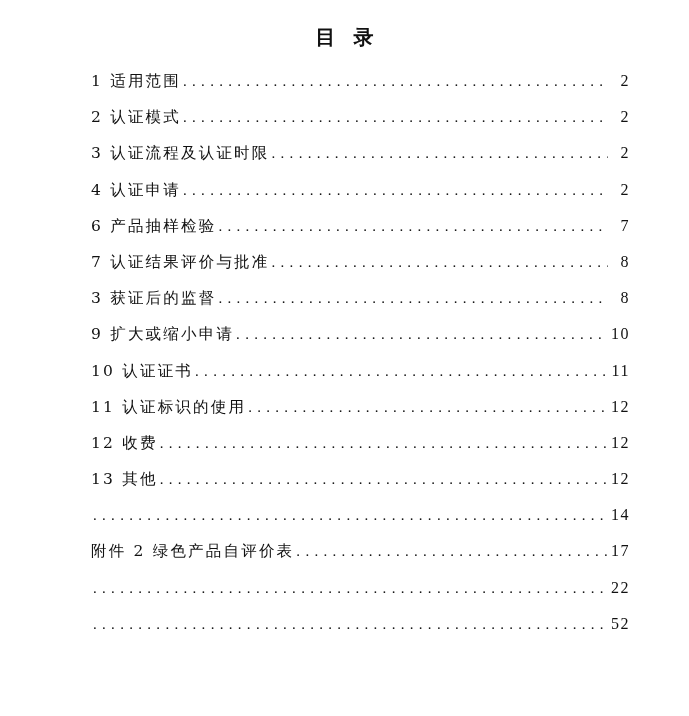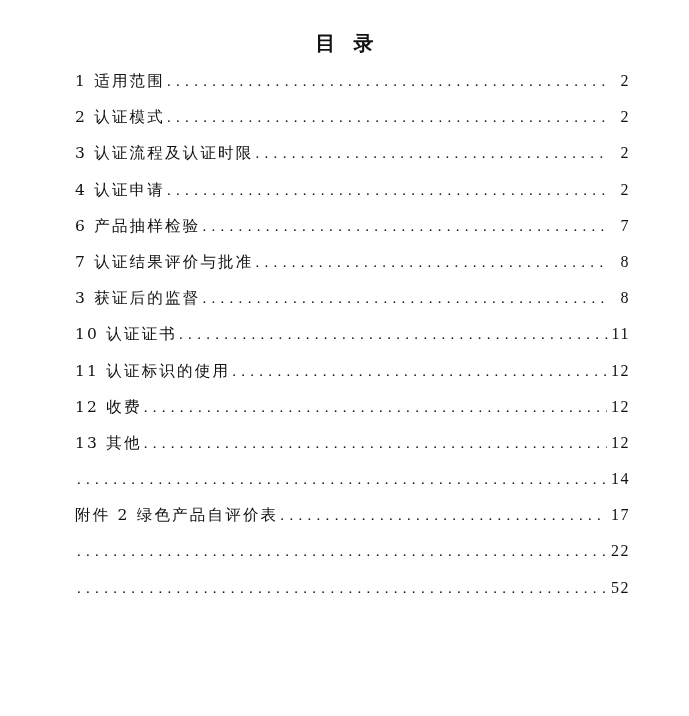--- a/index.html
+++ b/index.html
@@ -10,21 +10,21 @@
     body {
       width: 689px;
       height: 716px;
       position: relative;
       overflow: hidden;
       font-family: "DejaVu Serif", "Liberation Serif", serif;
       color: #111111;
     }
     .title {
       position: absolute;
-      top: 28px;
+      top: 22px;
       left: 0;
       width: 689px;
       text-align: center;
       font-size: 20px;
       font-weight: bold;
       letter-spacing: 18px;
       text-indent: 18px;
       line-height: 30px;
     }
     .toc {
@@ -33,20 +33,21 @@
       top: 66px;
       width: 555px;
     }
     .toc-row {
       display: flex;
       align-items: baseline;
       height: 36.2px;
       line-height: 30px;
       font-size: 15.5px;
       cursor: pointer;
+      margin-left: 16px;
     }
     .toc-label {
       white-space: nowrap;
       letter-spacing: 2.2px;
       flex: 0 0 auto;
     }
     .toc-leader {
       flex: 1 1 auto;
       overflow: hidden;
       white-space: nowrap;
@@ -102,20 +103,25 @@
     <span class="toc-label">7 认证结果评价与批准</span>
     <span class="toc-leader"></span>
     <span class="toc-page">8</span>
   </div>
   <div class="toc-row">
     <span class="toc-label">3 获证后的监督</span>
     <span class="toc-leader"></span>
     <span class="toc-page">8</span>
   </div>
   <div class="toc-row">
+    <span class="toc-label">9 扩大或缩小申请</span>
+    <span class="toc-leader"></span>
+    <span class="toc-page">10</span>
+  </div>
+  <div class="toc-row">
     <span class="toc-label">10 认证证书</span>
     <span class="toc-leader"></span>
     <span class="toc-page">11</span>
   </div>
   <div class="toc-row">
     <span class="toc-label">11 认证标识的使用</span>
     <span class="toc-leader"></span>
     <span class="toc-page">12</span>
   </div>
   <div class="toc-row">

